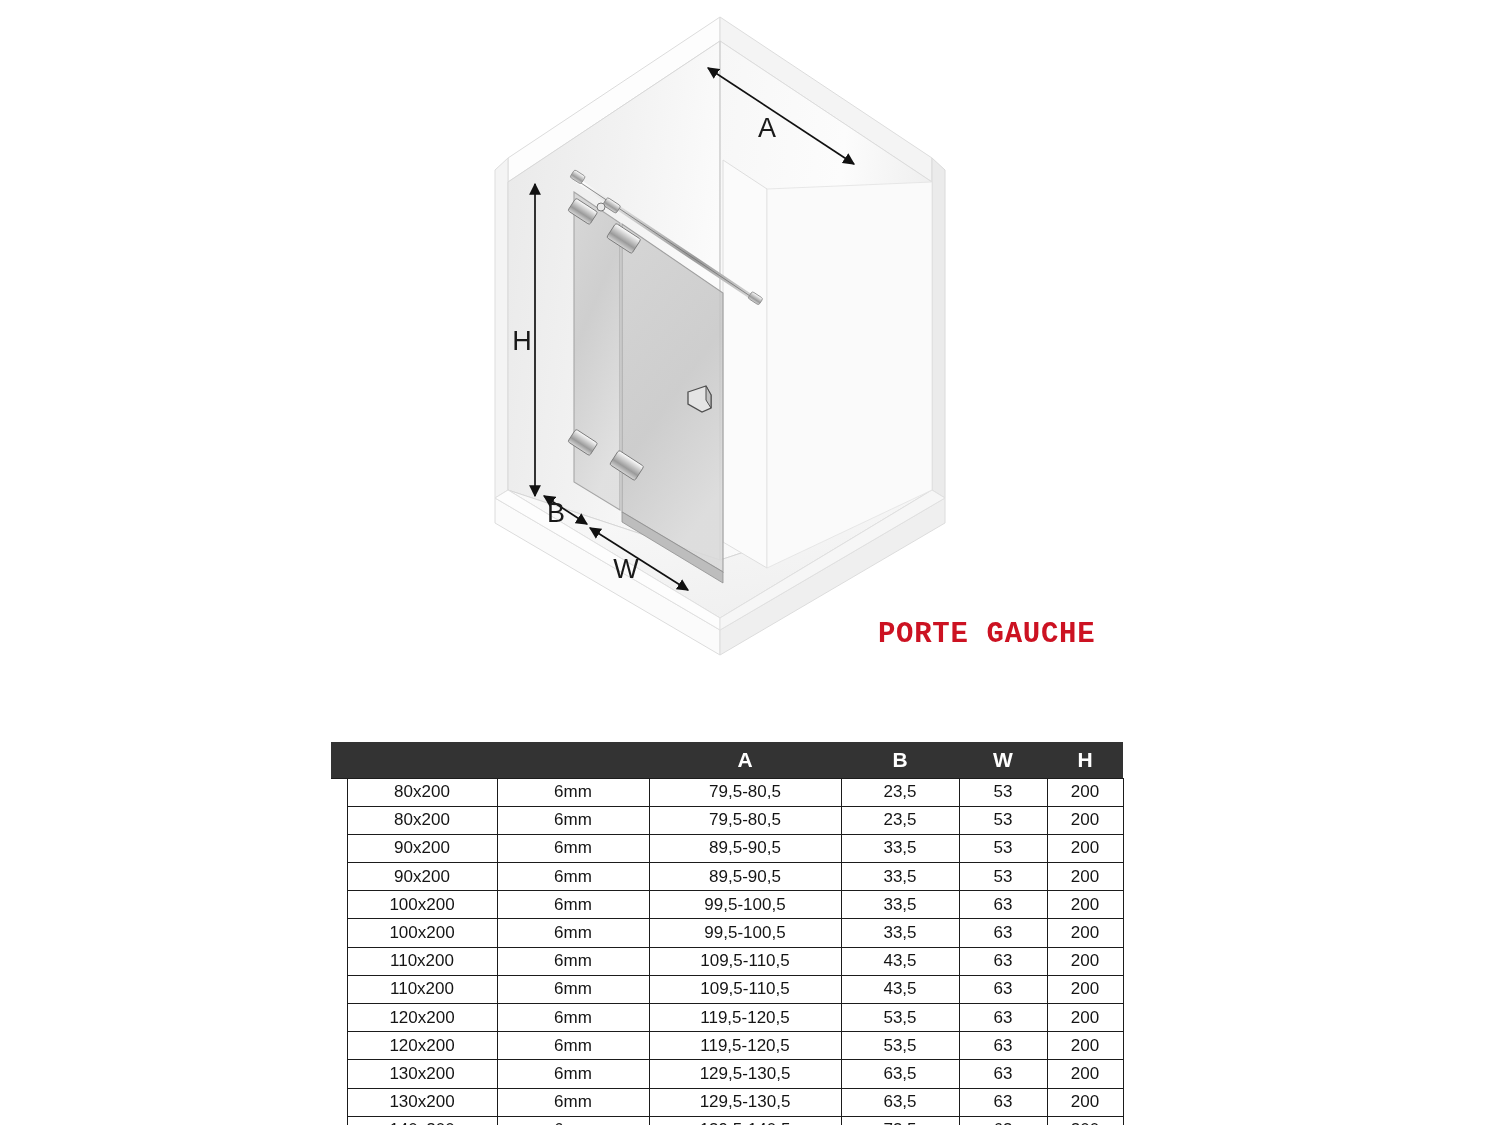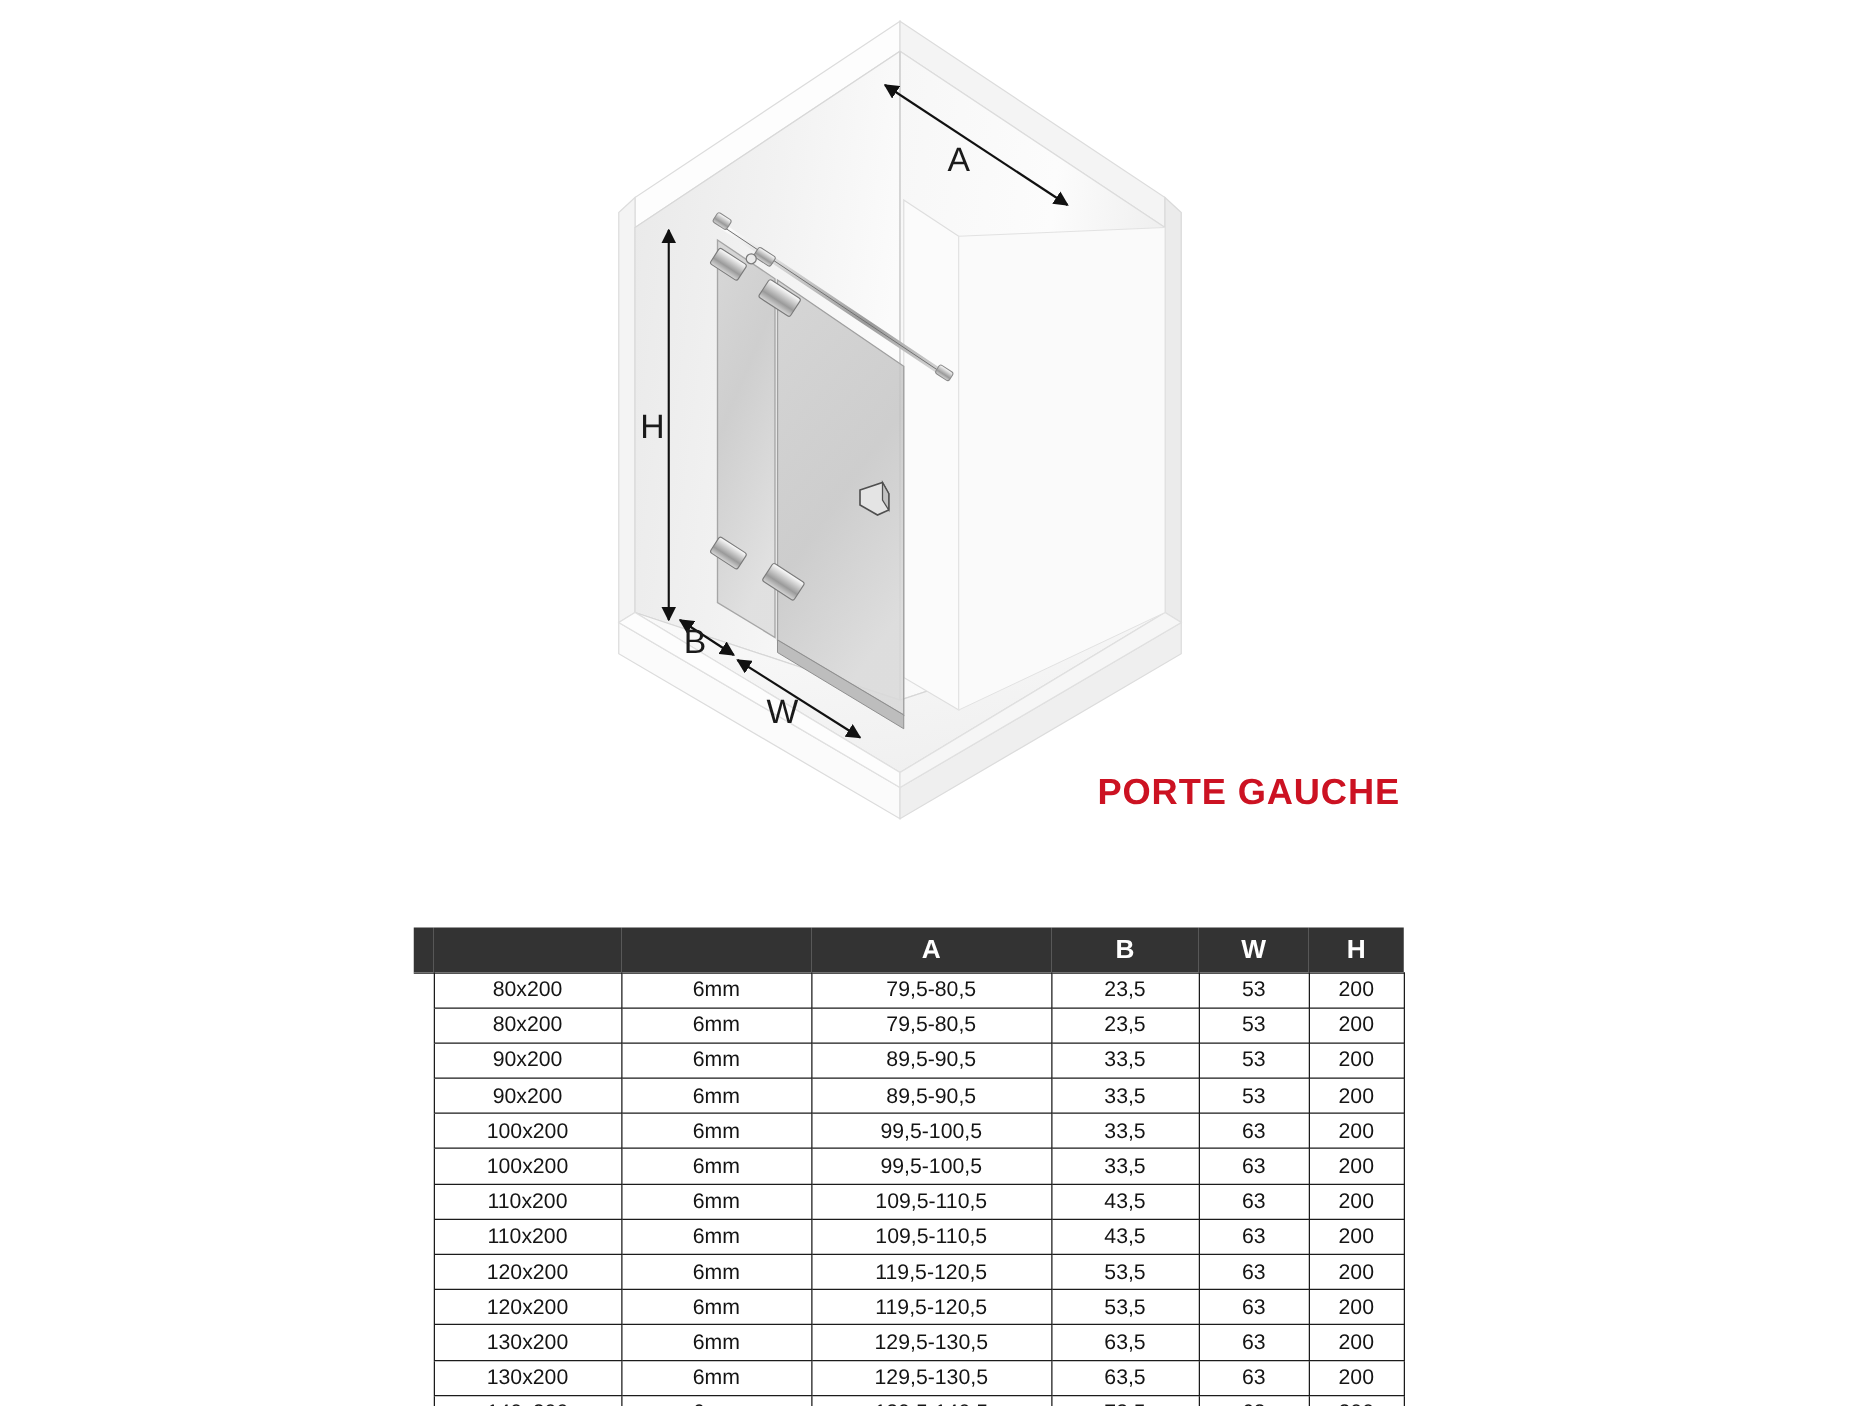--- a/index.html
+++ b/index.html
@@ -220,21 +220,21 @@
         <text class="dim-label" x="86" y="522" text-anchor="middle">B</text>
       </g>
 
       <g>
         <line x1="120" y1="528" x2="218" y2="590" stroke="#111111" stroke-width="1.7" marker-start="url(#arrHead)" marker-end="url(#arrHead)"></line>
         <text class="dim-label" x="156" y="578" text-anchor="middle">W</text>
       </g>
     </svg>
   </div>
 
-  <div id="porte-caption" style="color: rgb(204, 18, 34);">PORTE GAUCHE</div>
+  <div id="porte-caption" style="color: rgb(204, 18, 34); font-family: Liberation Mono, monospace;">PORTE GAUCHE</div>
 
   <div id="spec-table-wrap">
     <table class="spec">
       <colgroup>
         <col class="c-pad">
           <col class="c-size">
           <col class="c-thick">
         <col class="c-a">
           <col class="c-b">
           <col class="c-w">

